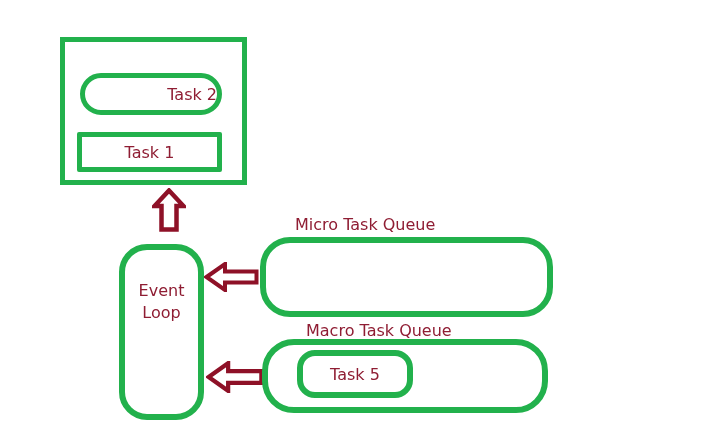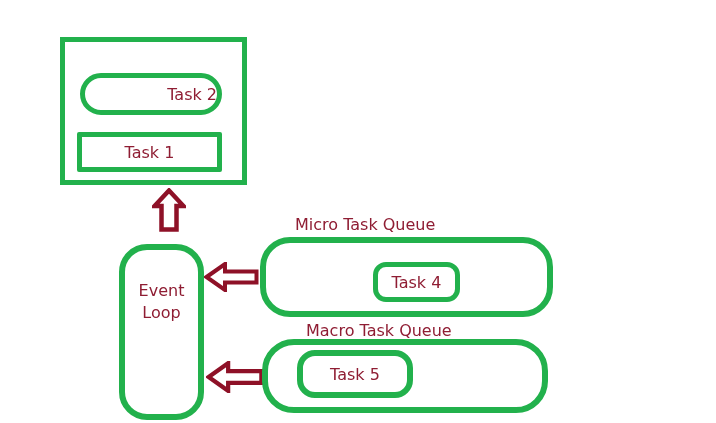--- a/index.html
+++ b/index.html
@@ -76,23 +76,20 @@
 
   <svg class="arrow left-arrow" style="left:206px; top:361px;" width="58" height="32" viewBox="0 0 55 30" preserveAspectRatio="none" aria-hidden="true">
     <path d="M2.5 15 L21 2 L21 9.5 L52.5 9.5 L52.5 20.5 L21 20.5 L21 28 Z"></path>
   </svg>
 
   <div class="queue-title" style="left:295px; top:215px;">Micro Task Queue</div>
 
   <div class="gbox thick" style="left:260px; top:237px; width:293px; height:80px; border-radius:30px;"></div>
 
 
-  <div class="gbox task" style="left:373px; top:262px; width:87px; height:40px; border-radius:13px;">
-    <span>Task 4</span>
-  </div>
 
   <div class="queue-title" style="left:306px; top:321px;">Macro Task Queue</div>
 
   <div class="gbox thick" style="left:262px; top:339px; width:286px; height:74px; border-radius:32px;"></div>
 
   <div class="gbox thick task" style="left:297px; top:350px; width:116px; height:48px; border-radius:18px;text-align:center;">
     <span>Task 5</span>
   </div>
 
 </div>

